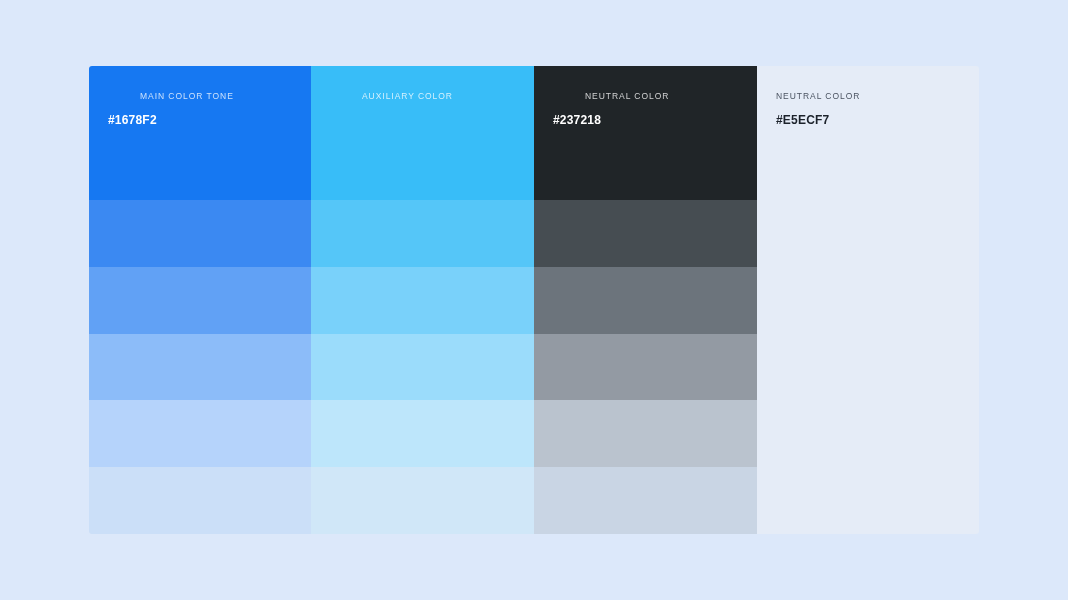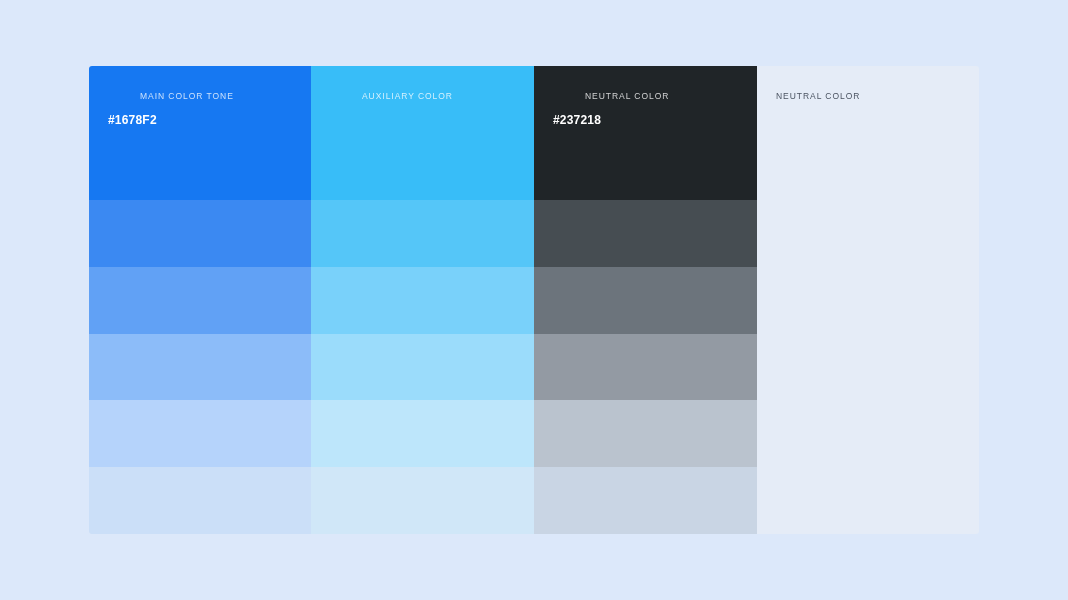--- a/index.html
+++ b/index.html
@@ -136,20 +136,21 @@
         <div class="tone-band" style="background:#6C747C"></div>
         <div class="tone-band" style="background:#939AA3"></div>
         <div class="tone-band" style="background:#BAC3CE"></div>
         <div class="tone-band" style="background:#C9D5E4"></div>
       </div>
     </div>
 
     <div class="palette-column col-3 on-light">
       <div class="swatch-header" style="background:#E5ECF7">
         <div class="swatch-label">NEUTRAL COLOR</div>
+        <div class="swatch-hex">#E5ECF7</div>
       </div>
       <div class="tone-stack">
         <div class="tone-band" style="background:#E5ECF7"></div>
         <div class="tone-band" style="background:#E5ECF7"></div>
         <div class="tone-band" style="background:#E5ECF7"></div>
         <div class="tone-band" style="background:#E5ECF7"></div>
         <div class="tone-band" style="background:#E5ECF7"></div>
       </div>
     </div>
 

